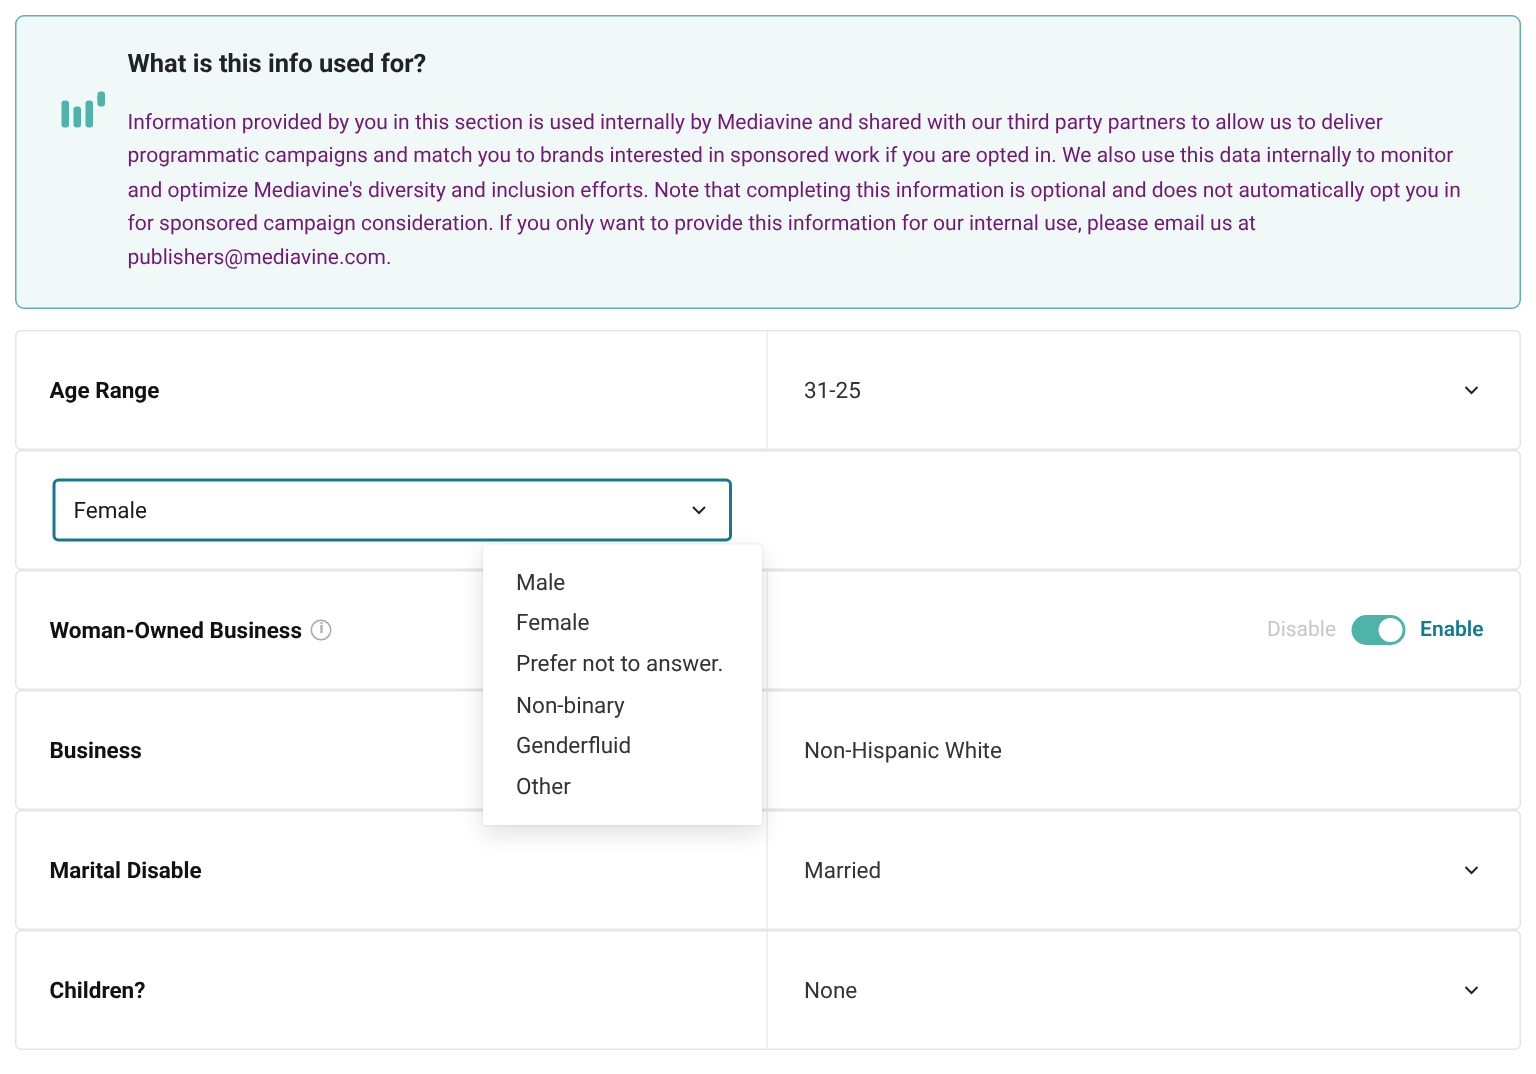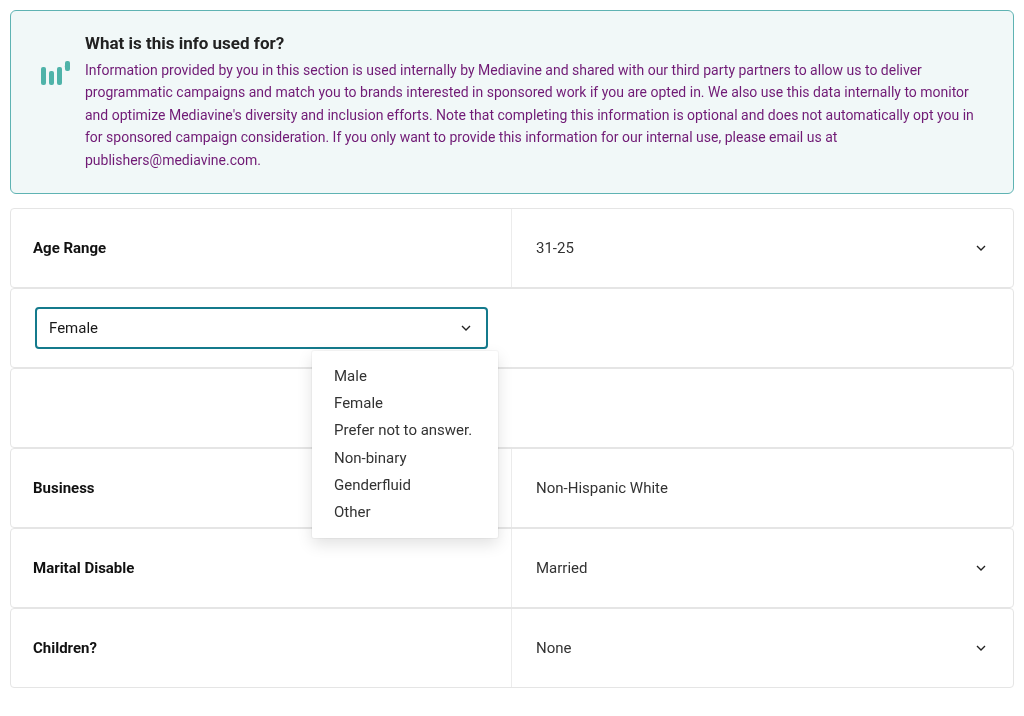--- a/index.html
+++ b/index.html
@@ -25,21 +25,21 @@
     width: 32px;
     display:flex;
     align-items:center;
     justify-content:center;
     margin-top: 34px;
   }
   .info-title {
     font-weight: 700;
     font-size: 17px;
     color: #222;
-    margin-bottom: 6px;
+    margin-bottom: 18px;
   }
   .info-body {
     color: #701a75;
     line-height: 1.6;
     font-size: 14px;
   }
   .row {
     display: flex;
     border: 1px solid #e5e5e5;
     border-radius: 4px;
@@ -122,21 +122,21 @@
     display: inline-flex;
     align-items: center;
     justify-content: center;
     font-size: 10px;
     color: #aaa;
     cursor: help;
   }
   .options-popup {
     position: absolute;
     top: 62px;
-    right: 14px;
+    right: 4px;
     width: 186px;
     background: #fff;
     box-shadow: 0 6px 16px rgba(0,0,0,0.12), 0 0 0 1px rgba(0,0,0,0.03);
     border-radius: 2px;
     padding: 12px 0;
     z-index: 100;
   }
   .option-item {
     padding: 2px 22px;
     font-size: 15px;
@@ -209,20 +209,24 @@
       <div class="option-item">Female</div>
       <div class="option-item">Prefer not to answer.</div>
       <div class="option-item">Non-binary</div>
       <div class="option-item">Genderfluid</div>
       <div class="option-item">Other</div>
     </div>
   </div>
 </div>
 
 <div class="row">
+  <div class="row-label">
+    <span>Woman-Owned Business</span>
+    <span class="info-circle">i</span>
+  </div>
   <div class="row-value">
     <div class="toggle-wrap">
       <span class="disable-text">Disable</span>
       <div class="toggle"></div>
       <span class="enable-text">Enable</span>
     </div>
   </div>
 </div>
 
 <div class="row">

